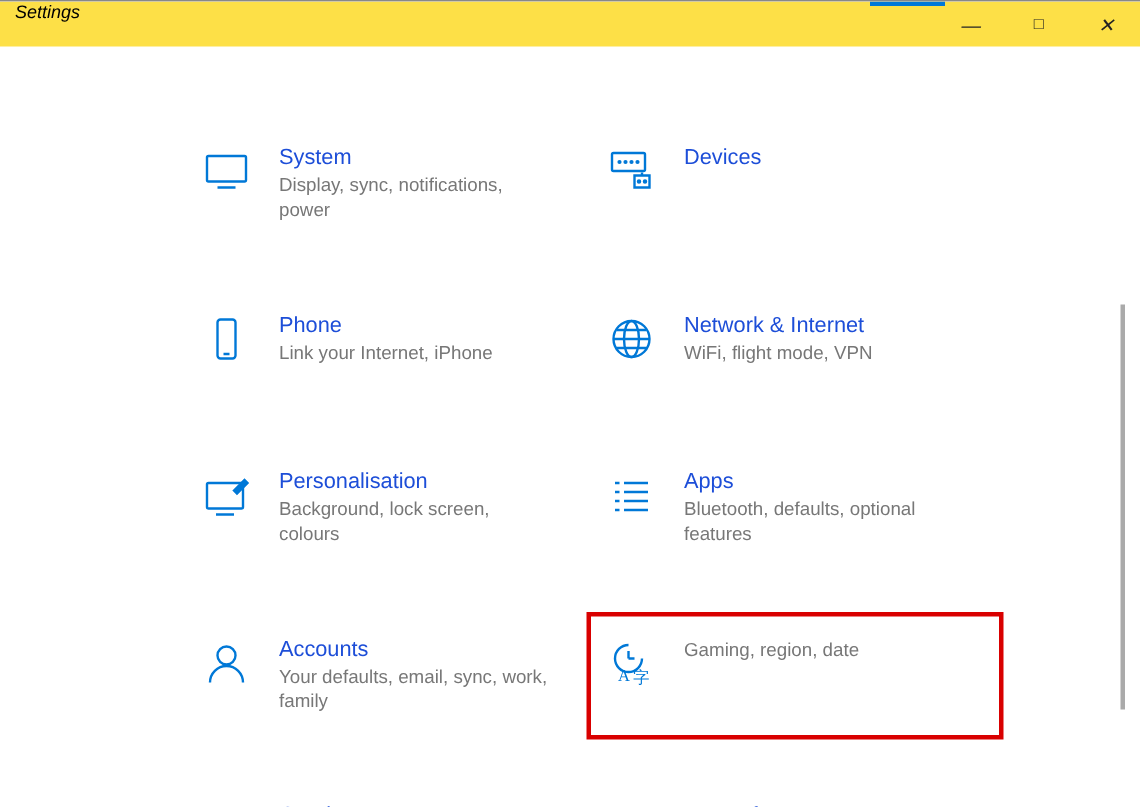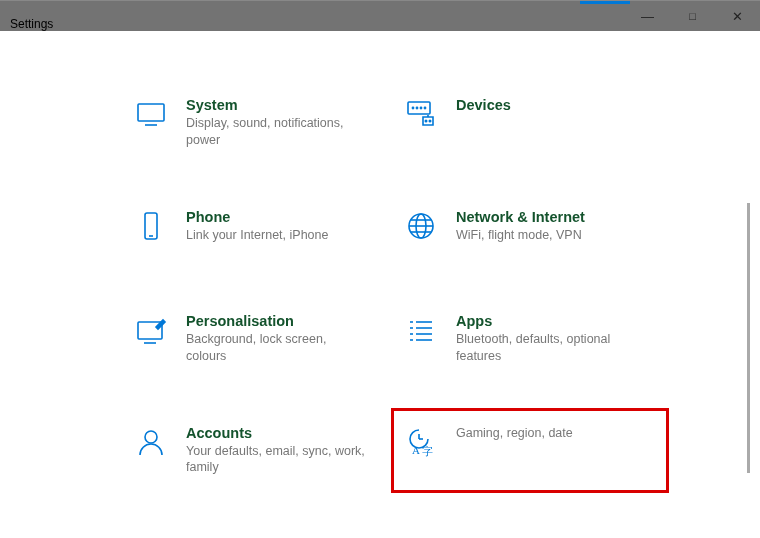--- a/index.html
+++ b/index.html
@@ -8,23 +8,24 @@
     background: #ffffff;
     width: 760px;
     height: 538px;
     overflow: hidden;
     position: relative;
     border-top: 1px solid #888;
   }
   .titlebar {
     height: 30px;
     display: flex;
-    align-items: flex-end;
+    align-items: flex-start;
     padding-left: 10px;
-    background: #737373;
+    background: #fde047;
+    font-style: italic;
   }
   .titlebar-title { font-size: 12px; color: #000; }
   .win-controls {
     margin-left: auto;
     display: flex;
     height: 100%;
   }
   .win-btn {
     width: 45px;
     height: 30px;
@@ -77,23 +78,23 @@
     width: 34px; height: 34px;
     flex-shrink: 0;
     display: flex;
     align-items: center;
     justify-content: center;
   }
   .ico svg { width: 32px; height: 32px; stroke: #0078d7; fill: none; stroke-width: 1.6; }
   .txt { padding-top: 0px; }
   .tile-title {
     font-size: 14.5px;
-    color: #14532d;
+    color: #1d4ed8;
     margin-bottom: 2px;
-    font-weight: 700;
+    font-weight: 400;
   }
   .tile-sub {
     font-size: 12.5px;
     color: #777;
     line-height: 1.35;
     max-width: 180px;
   }
 </style>
 </head>
 <body>
@@ -114,21 +115,21 @@
 
     <div class="tile">
       <div class="ico">
         <svg viewBox="0 0 32 32">
             <rect x="3" y="6" width="26" height="17" rx="1"></rect>
             <line x1="10" y1="27" x2="22" y2="27"></line>
           </svg>
       </div>
       <div class="txt">
         <div class="tile-title">System</div>
-        <div class="tile-sub">Display, sound, notifications, power</div>
+        <div class="tile-sub">Display, sync, notifications, power</div>
       </div>
     </div>
 
     <div class="tile">
       <div class="ico">
         <svg viewBox="0 0 32 32">
             <rect x="3" y="4" width="22" height="12" rx="1"></rect>
             <circle cx="8" cy="10" r="0.6" fill="#0078d7"></circle>
             <circle cx="12" cy="10" r="0.6" fill="#0078d7"></circle>
             <circle cx="16" cy="10" r="0.6" fill="#0078d7"></circle>

